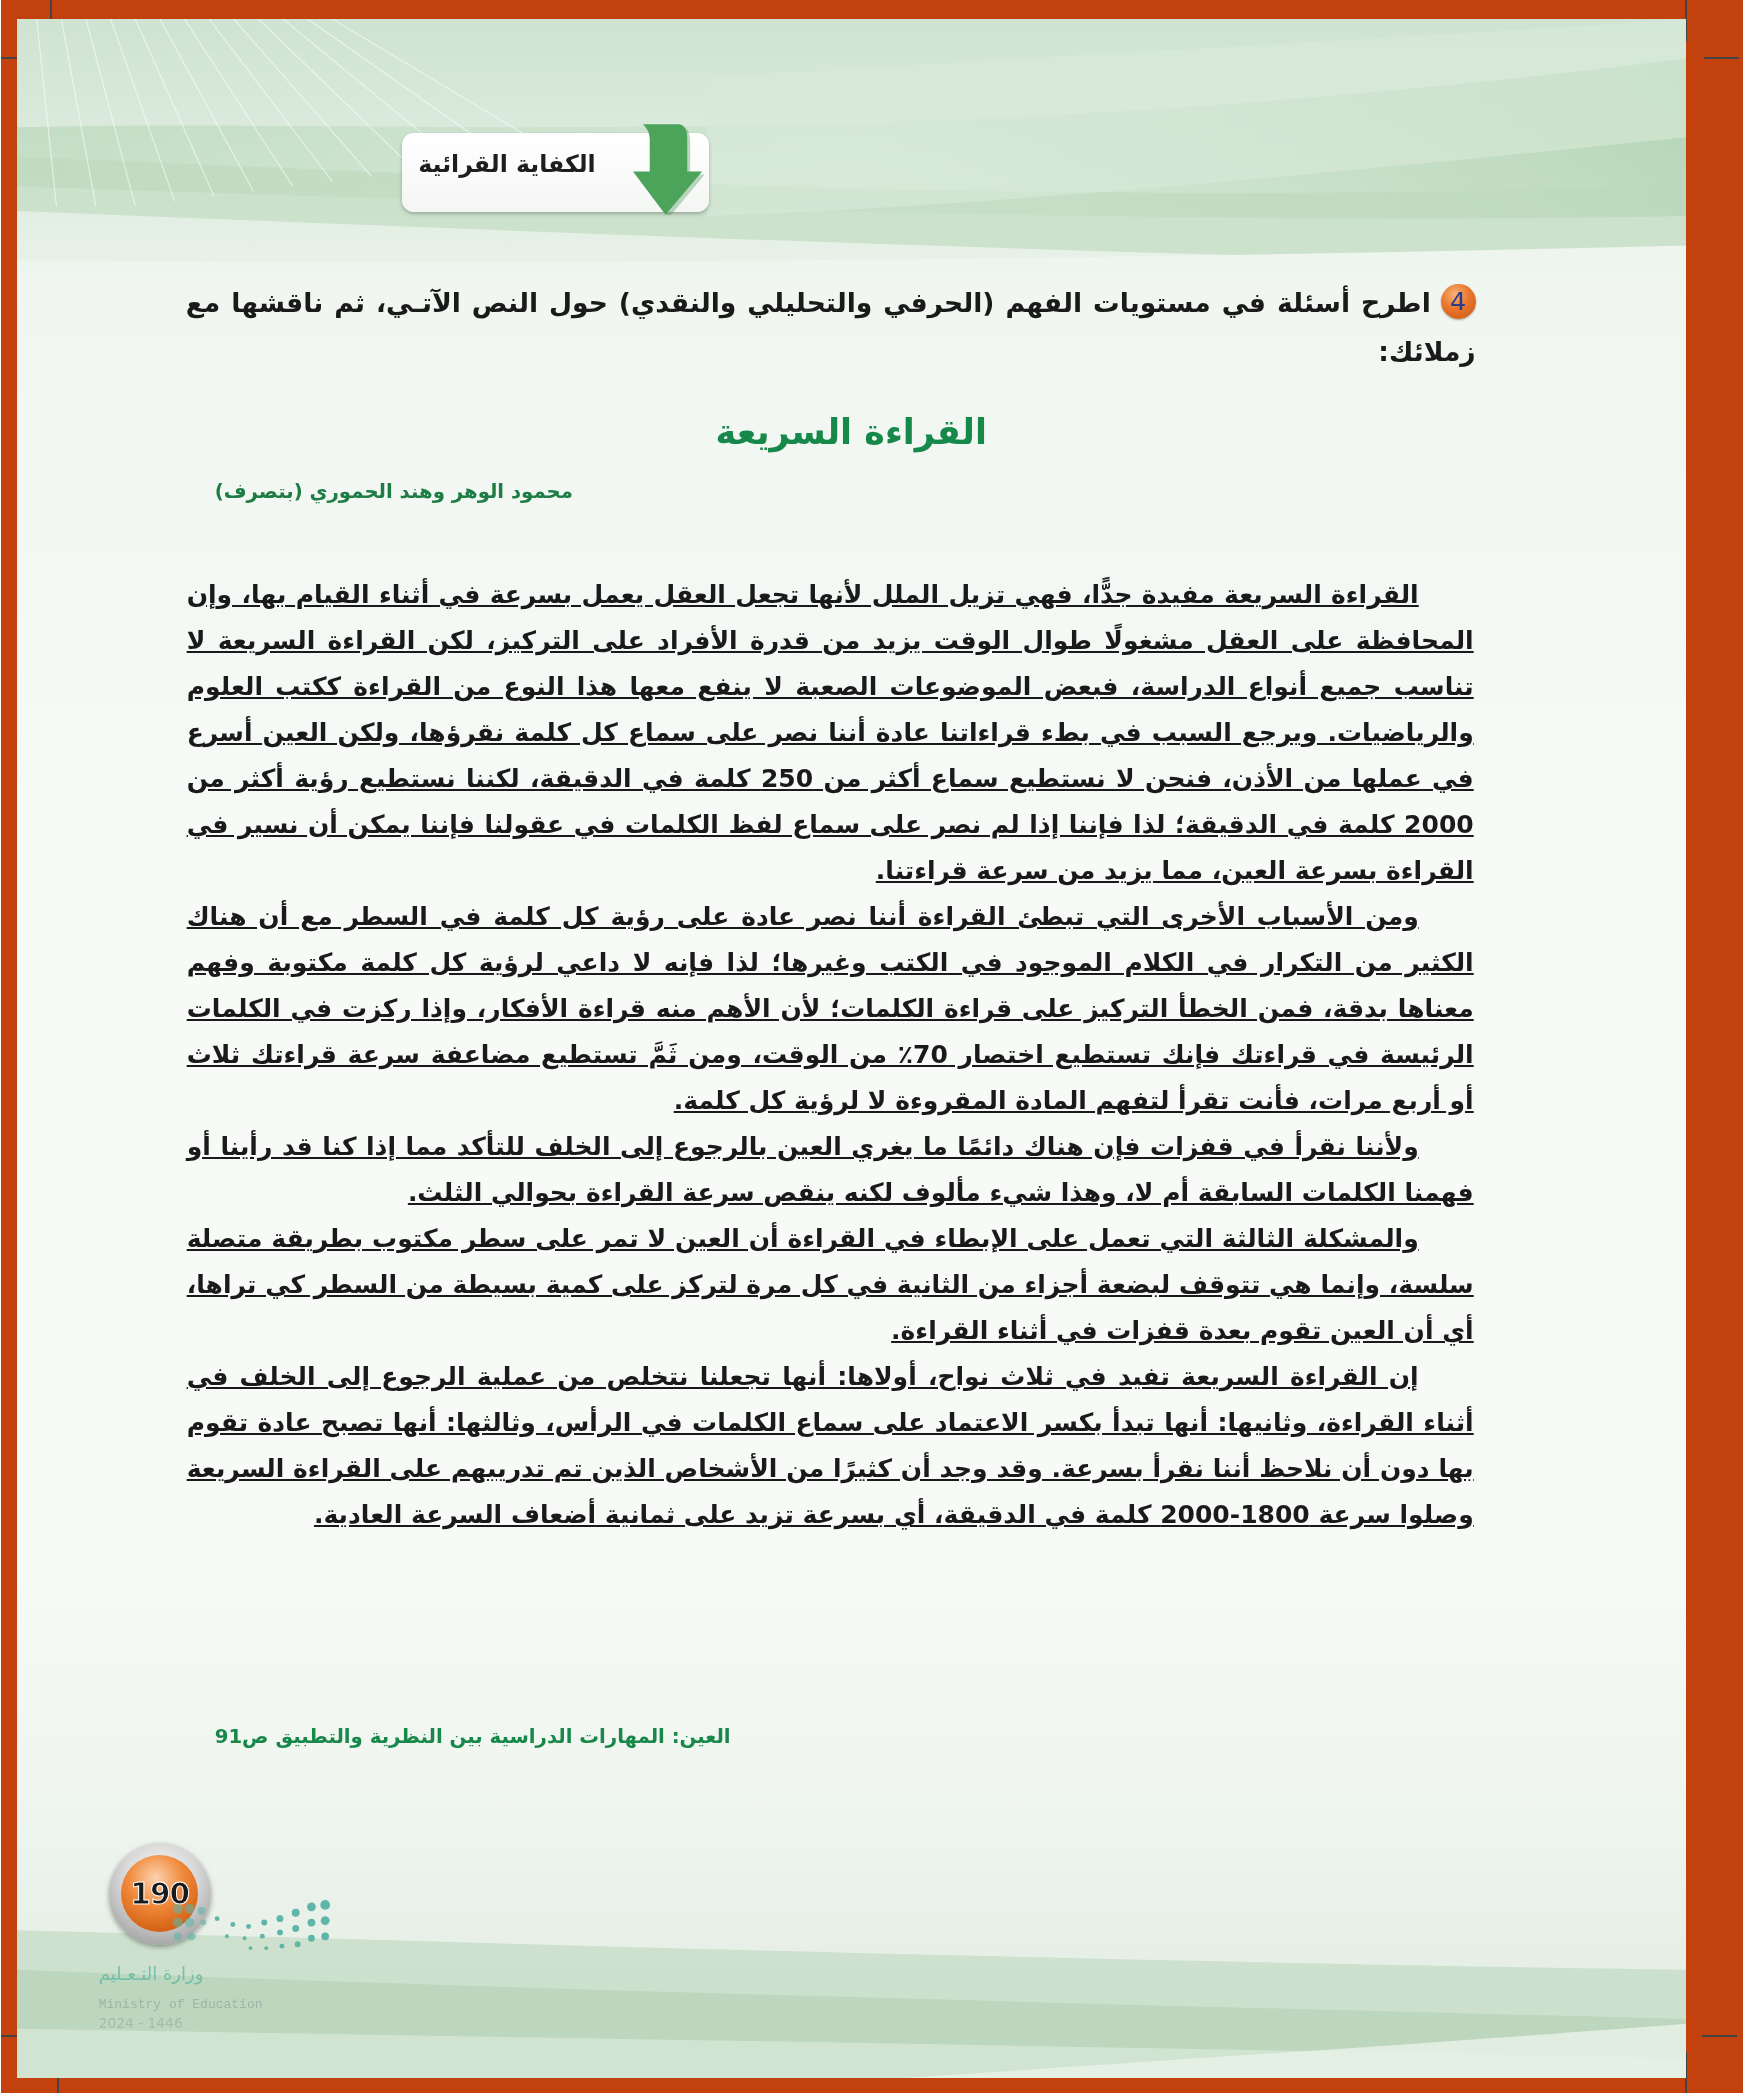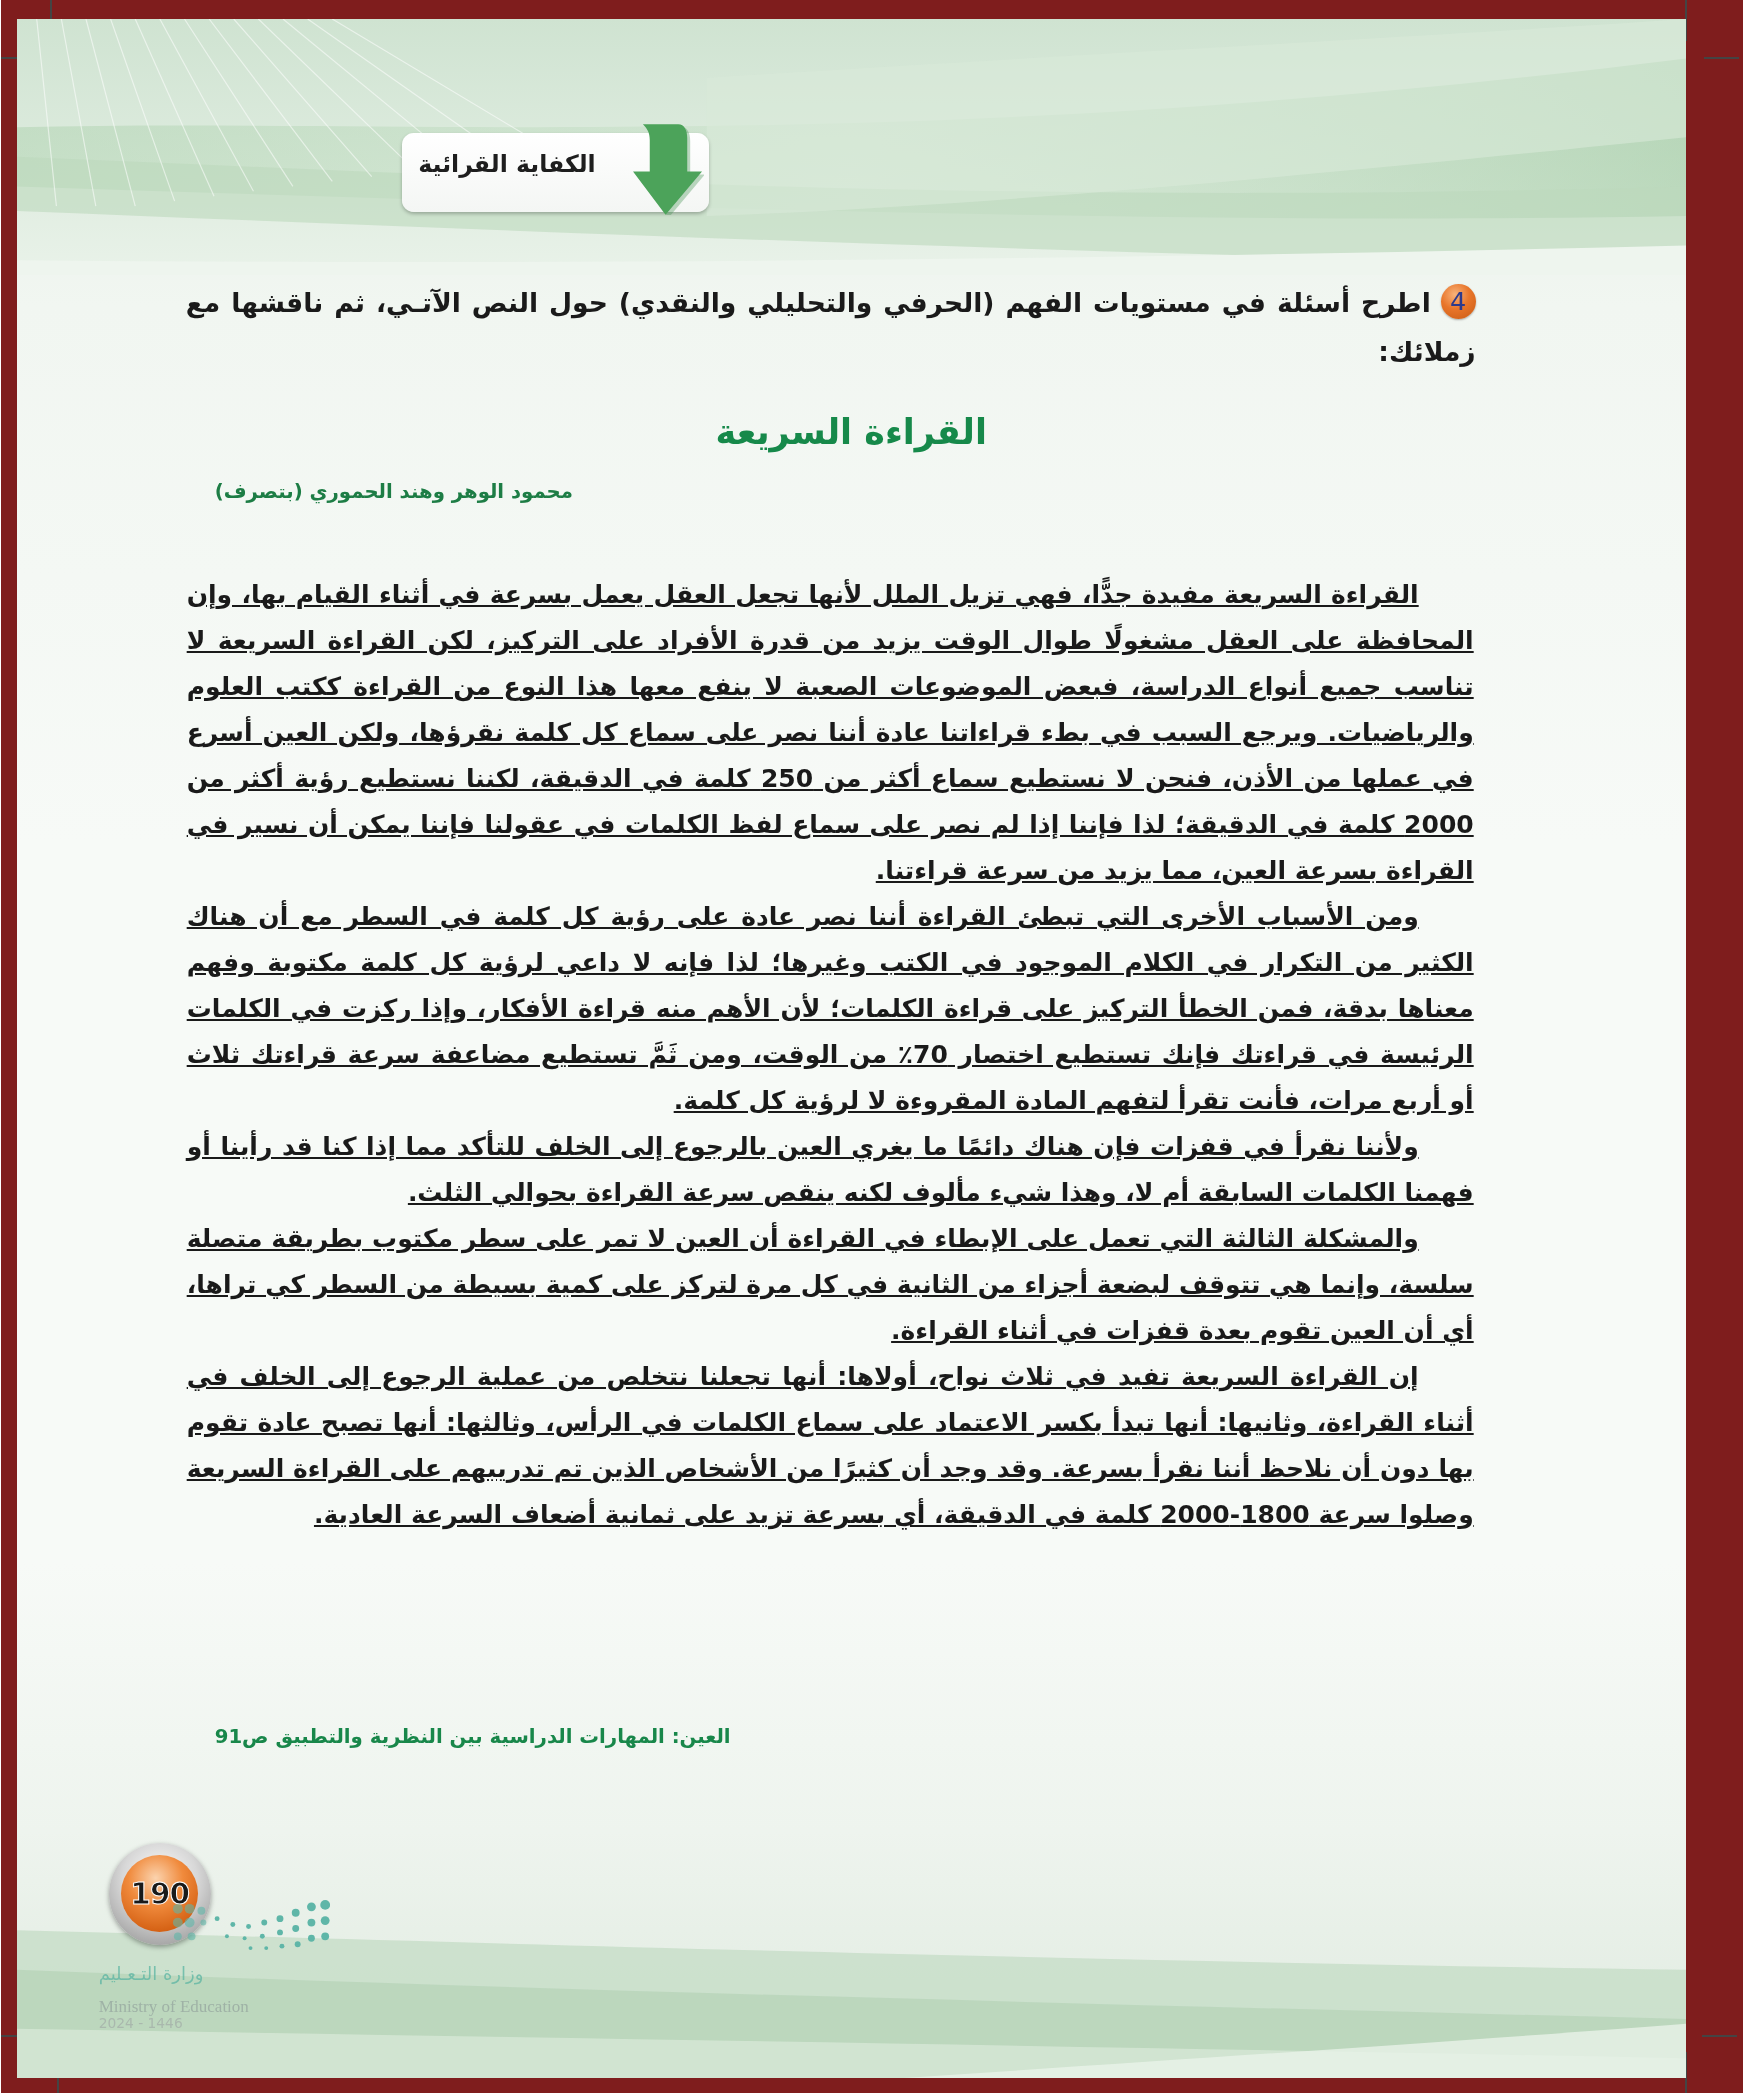--- a/index.html
+++ b/index.html
@@ -7,21 +7,21 @@
       width: 1744px;
       height: 2093px;
       background: #ffffff;
       overflow: hidden;
       font-family: "DejaVu Sans", sans-serif;
     }
     .canvas {
       position: relative;
       width: 1744px;
       height: 2093px;
-      background: #7f1d1d;
+      background: #c2410c;
     }
     
     .crop { position: absolute; background: #444; }
     .crop.v { width: 2px; height: 41px; }
     .crop.h { height: 2px; width: 35px; }
 
     .page {
       position: absolute;
       left: 16.7px;
       top: 18.7px;
@@ -200,22 +200,22 @@
       font-size: 18px;
       color: #5bb5a3;
       opacity: 0.75;
       white-space: nowrap;
     }
     .ministry-en {
       position: absolute;
       left: 99px;
       top: 1997px;
       direction: ltr;
-      font-family: Liberation Serif, serif;
-      font-size: 17px;
+      font-family: Liberation Mono, monospace;
+      font-size: 13px;
       color: #9fb2a6;
       white-space: nowrap;
     }
     .ministry-year {
       position: absolute;
       left: 99px;
       top: 2014px;
       direction: ltr;
       font-family: "DejaVu Sans", sans-serif;
       font-size: 13.8px;

